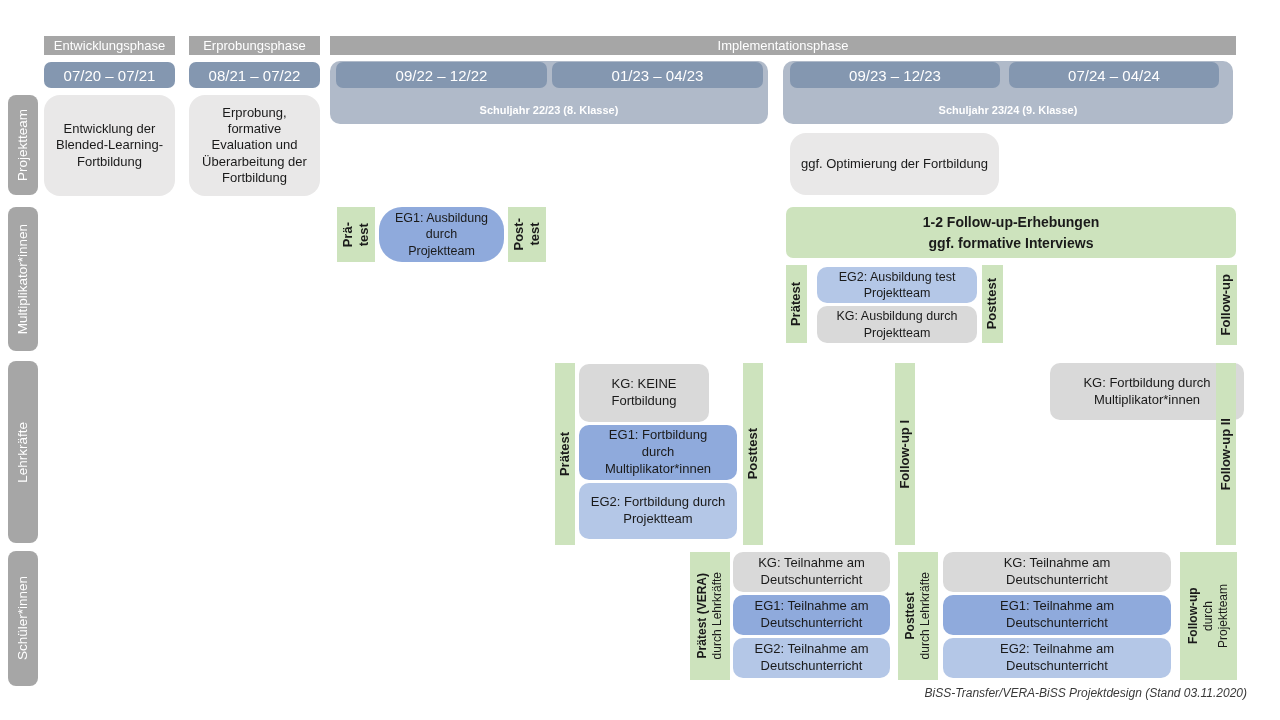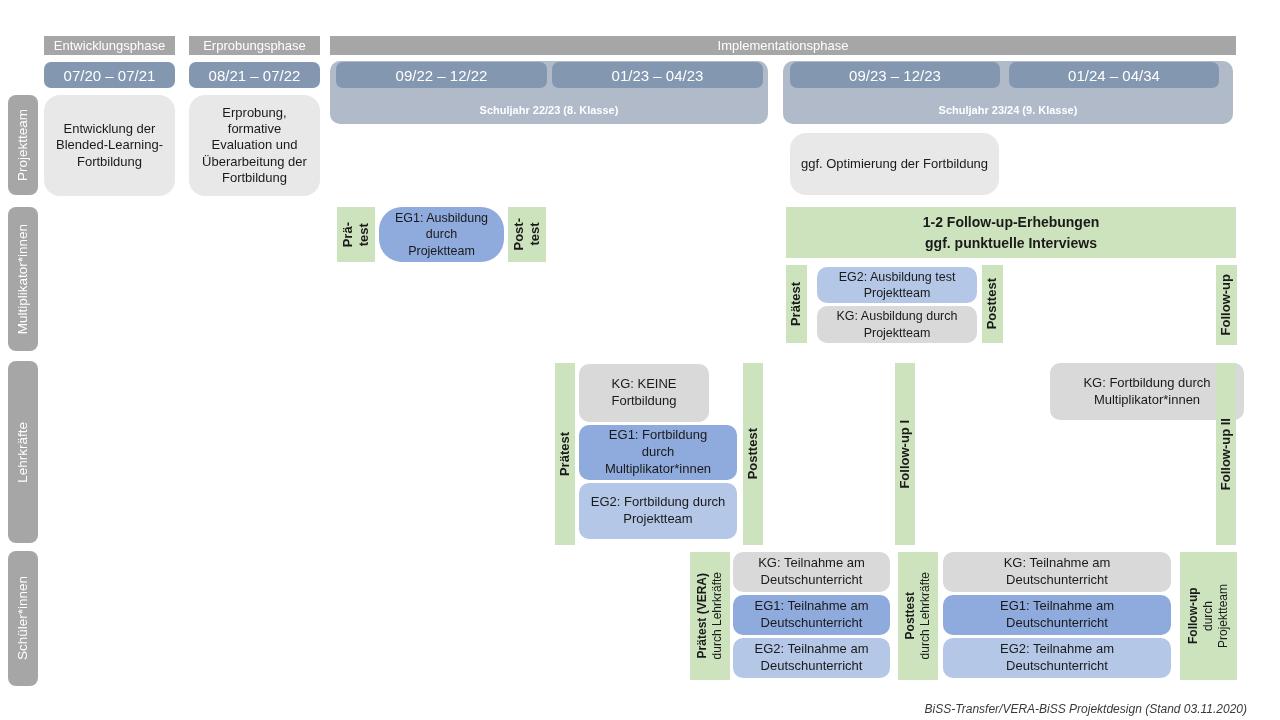--- a/index.html
+++ b/index.html
@@ -10,21 +10,21 @@
   .hdr{background:#a6a6a6;color:#fff;font-size:13px;}
   .period{background:#8497b0;color:#fff;font-size:15px;border-radius:7px;}
   .syear{background:#b0bac9;border-radius:10px;color:#fff;font-weight:bold;font-size:11px;
          display:flex;align-items:flex-end;justify-content:center;padding-bottom:8px;text-align:center;}
   .rowlabel{background:#a6a6a6;color:#fff;border-radius:8px;font-size:13.5px;}
   .graybox{background:#e9e8e8;border-radius:16px;font-size:13px;line-height:1.25;padding:4px 10px;}
   .kg{background:#d9d9d9;border-radius:10px;font-size:12.5px;line-height:1.3;padding:2px 10px;}
   .eg1{background:#8faadc;border-radius:10px;font-size:12.5px;line-height:1.3;padding:2px 10px;}
   .eg2{background:#b4c7e7;border-radius:10px;font-size:12.5px;line-height:1.3;padding:2px 10px;}
   .green{background:#cde3bd;}
-  .wgreen{background:#cde3bd;font-weight:bold;font-size:14px;line-height:1.45;}
+  .wgreen{background:#cde3bd;font-weight:bold;font-size:14px;line-height:1.45;border-radius:7px;}
   .vtext{writing-mode:vertical-rl;transform:rotate(180deg);text-align:center;line-height:1.25;}
   .vtext span{display:block;}
   .vbold{font-weight:bold;font-size:13px;}
   .vsmall{font-size:12px;}
   .vsmall .b{font-weight:bold;}
   .narrow span{max-width:98px;display:inline-block;}
   .caption{font-style:italic;font-size:12px;color:#3a3a3a;}
 </style>
 </head>
 <body>
@@ -36,21 +36,21 @@
   <div class="abs flexc hdr" style="left:330px;top:36px;width:906px;height:19px;">Implementationsphase</div>
 
   <div class="abs syear" style="left:330px;top:61px;width:438px;height:63px;">Schuljahr 22/23 (8. Klasse)</div>
   <div class="abs syear" style="left:783px;top:61px;width:450px;height:63px;">Schuljahr 23/24 (9. Klasse)</div>
 
   <div class="abs flexc period" style="left:44px;top:62px;width:131px;height:26px;">07/20 – 07/21</div>
   <div class="abs flexc period" style="left:189px;top:62px;width:131px;height:26px;">08/21 – 07/22</div>
   <div class="abs flexc period" style="left:336px;top:62px;width:211px;height:26px;">09/22 – 12/22</div>
   <div class="abs flexc period" style="left:552px;top:62px;width:211px;height:26px;">01/23 – 04/23</div>
   <div class="abs flexc period" style="left:790px;top:62px;width:210px;height:26px;">09/23 – 12/23</div>
-  <div class="abs flexc period" style="left:1009px;top:62px;width:210px;height:26px;">01/24 – 04/34</div>
+  <div class="abs flexc period" style="left:1009px;top:62px;width:210px;height:26px;">07/24 – 04/24</div>
 
   <div class="abs flexc rowlabel" style="left:8px;top:95px;width:30px;height:100px;">
     <div class="vtext">Projektteam</div>
     </div>
   <div class="abs flexc rowlabel" style="left:8px;top:207px;width:30px;height:144px;">
     <div class="vtext">Multiplikator*innen</div>
     </div>
   <div class="abs flexc rowlabel" style="left:8px;top:361px;width:30px;height:182px;">
     <div class="vtext">Lehrkräfte</div>
     </div>
@@ -73,21 +73,21 @@
     </div>
   <div class="abs flexc green" style="left:508px;top:207px;width:38px;height:55px;">
     <div class="vtext vbold">
         <span>Post-</span>
         <span>test</span>
       </div>
     </div>
 
   <div class="abs flexc wgreen" style="left:786px;top:207px;width:450px;height:51px;flex-direction:column;">
     <span>1-2 Follow-up-Erhebungen</span>
-      <span>ggf. punktuelle Interviews</span>
+      <span>ggf. formative Interviews</span>
     </div>
 
   <div class="abs flexc green" style="left:786px;top:265px;width:21px;height:78px;">
     <div class="vtext vbold">Prätest</div>
     </div>
   <div class="abs flexc eg2" style="left:817px;top:267px;width:160px;height:36px;">EG2: Ausbildung test Projektteam</div>
   <div class="abs flexc kg" style="left:817px;top:306px;width:160px;height:37px;">KG: Ausbildung durch Projektteam</div>
   <div class="abs flexc green" style="left:982px;top:265px;width:21px;height:78px;">
     <div class="vtext vbold">Posttest</div>
     </div>
@@ -131,15 +131,15 @@
   <div class="abs flexc eg1" style="left:943px;top:595px;width:228px;height:40px;font-size:13px;padding:2px 40px;">EG1: Teilnahme am Deutschunterricht</div>
   <div class="abs flexc eg2" style="left:943px;top:638px;width:228px;height:40px;font-size:13px;padding:2px 40px;">EG2: Teilnahme am Deutschunterricht</div>
   <div class="abs flexc green" style="left:1180px;top:552px;width:57px;height:128px;">
     <div class="vtext vsmall">
         <span class="b">Follow-up</span>
         <span>durch</span>
         <span>Projektteam</span>
       </div>
     </div>
 
-  <div class="abs caption" style="right:33px;top:702px;">BiSS-Transfer/VERA-BiSS Projektdesign (Stand 03.11.2020)</div>
+  <div class="abs caption" style="right:33px;top:686px;">BiSS-Transfer/VERA-BiSS Projektdesign (Stand 03.11.2020)</div>
 
 </div>
 
 </body></html>

